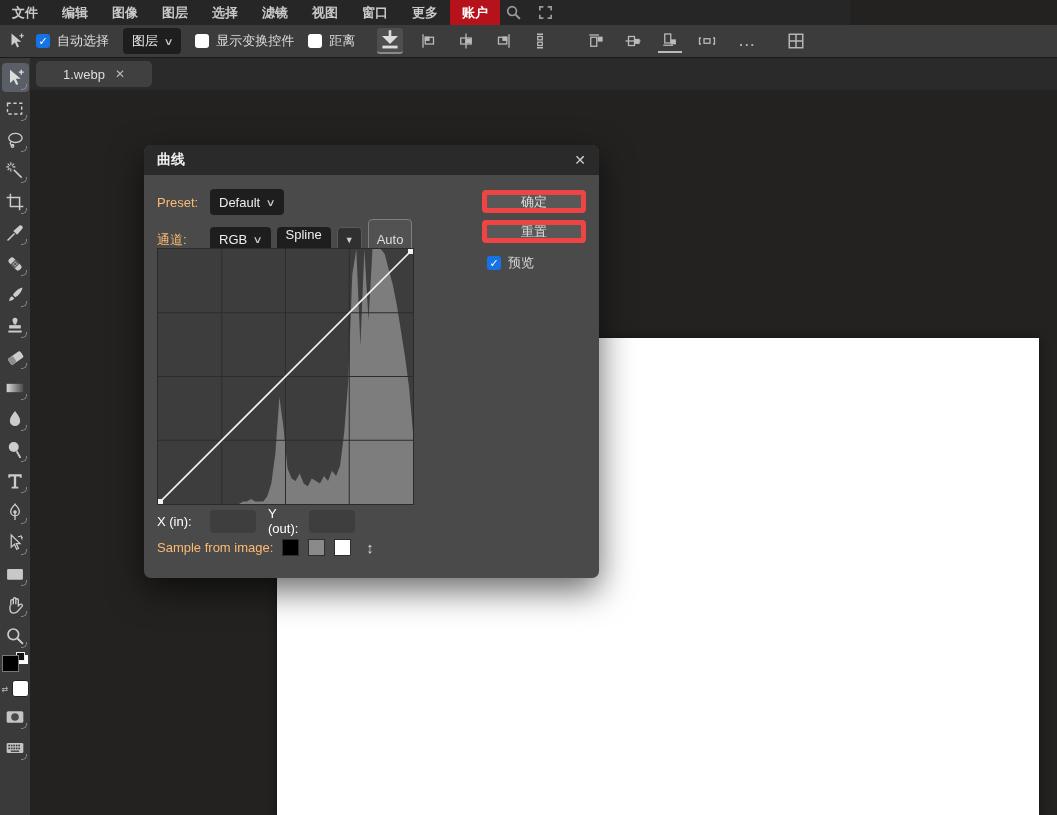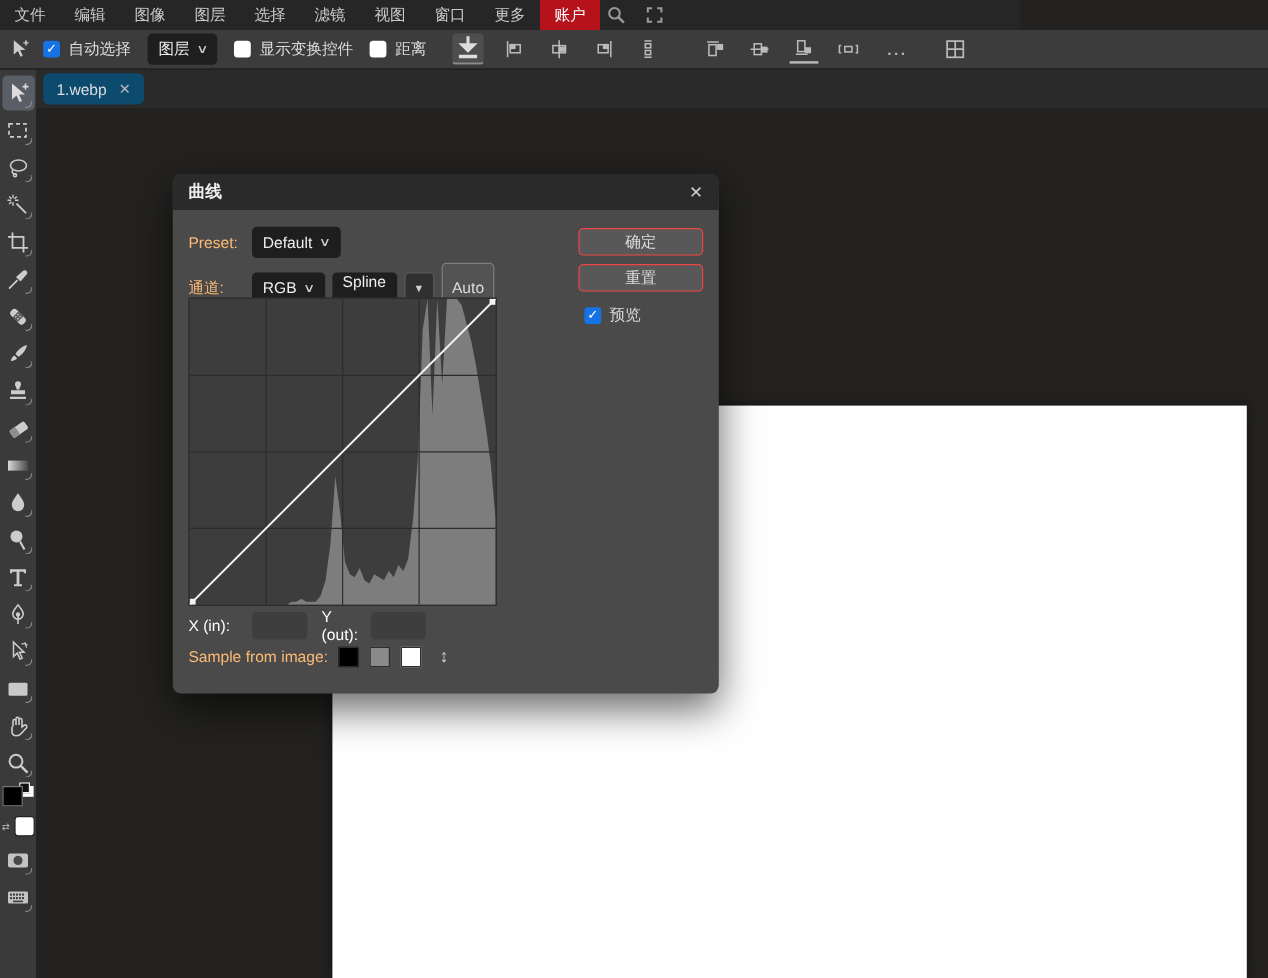--- a/index.html
+++ b/index.html
@@ -4,21 +4,21 @@
 <style>
   * { box-sizing: border-box; margin: 0; padding: 0; }
   html,body { width:1057px; height:815px; }
   body {
     position: relative; overflow: hidden;
     background:#232220; font-family:"Liberation Sans", sans-serif;
     -webkit-font-smoothing: antialiased;
   }
   
   .menubar{ position:absolute; top:0; left:0; width:850px; height:25px;
-    background:#262626; display:flex; align-items:center; color:#c9c9c9; font-size:13px; z-index:5;}
+    background:#262626; display:flex; align-items:center; color:#c9c9c9; font-size:13px; z-index:5;font-weight:bold;}
   .menu-items{ display:flex; align-items:stretch; height:100%; }
   .menu-item{ padding:0 12px; line-height:25px; cursor:default; white-space:nowrap;}
   .menu-item.accent{ background:#b5121b; color:#fff; }
   .bar-icon{ display:flex; align-items:center; justify-content:center; width:26px; height:25px;}
   .bar-icon svg{ width:17px; height:17px; }
   
   .optionsbar{ position:absolute; top:25px; left:0; width:1057px; height:33px;
     background:#3c3c3c; display:flex; align-items:center; color:#ddd; font-size:13px;
     gap:0; padding-left:4px; z-index:5; border-bottom:1px solid #1a1a1a;}
   .ob-group{ display:flex; align-items:center; gap:7px; margin-right:14px;}
@@ -31,22 +31,22 @@
   .chev{ font-size:10px; color:#ccc; transform:scaleX(1.4); }
   .checkbox{ width:14px; height:14px; border-radius:3px; background:#fff;
     display:inline-flex; align-items:center; justify-content:center;
     font-size:11px; color:#fff; line-height:1; flex:0 0 auto;}
   .checkbox.checked{ background:#1673e6; }
   .ellipsis{ color:#a9b4c0; letter-spacing:2px; font-weight:bold; margin:0 6px;}
   .ob-underline{ border-bottom:2px solid #bbb; }
   
   .tabbar{ position:absolute; top:58px; left:30px; width:1027px; height:32px;
     background:#2a2a2a; display:flex; align-items:center; padding-left:6px; z-index:3;}
-  .tab{ height:26px; background:#0c4a6e; border-radius:5px; display:flex; align-items:center;
-    gap:10px; padding:0 11px; color:#ddd; font-size:13px;}
+  .tab{ height:26px; background:#404040; border-radius:5px; display:flex; align-items:center;
+    gap:10px; padding:0 27px; color:#ddd; font-size:13px;}
   .tab-close{ color:#b9b9b9; font-size:12px; }
   
   .toolstrip{ position:absolute; top:58px; left:0; width:30px; height:757px;
     background:#3a3a3a; display:flex; flex-direction:column; align-items:center; padding-top:4px; z-index:4;}
   .tool{ width:27px; height:29px; margin:1px 0; display:flex; align-items:center; justify-content:center;
     border-radius:4px; position:relative;}
   .tool svg{ width:20px; height:20px; }
   .tool.selected{ background:#5a5e66; }
   .tool::after{ content:""; position:absolute; right:2px; bottom:2px; width:5px; height:5px;
     border-right:1px solid #9a9a9a; border-bottom:1px solid #9a9a9a; border-bottom-right-radius:5px; opacity:.8;}
@@ -71,21 +71,21 @@
   .dlg-label-dim{ color:#ffffff; }
   .row-preset{ position:absolute; left:13px; top:44px; display:flex; align-items:center; }
   .row-preset .dlg-label{ width:53px; }
   .row-channel{ position:absolute; left:13px; top:74px; display:flex; align-items:center;}
   .row-channel .dlg-label{ width:53px; }
   .sq-btn{ background:#303030; border:1px solid #5a5a5a; border-radius:4px; width:25px; height:26px;
     display:inline-flex; align-items:center; justify-content:center; color:#cfcfcf; font-size:9px; margin-left:6px;}
   .auto-btn{ background:#525252; border:1px solid #7e7e7e; border-radius:4px; height:41px;
     padding:11px 8px; display:inline-flex; align-items:center; color:#ddd; margin-left:6px;}
   .dlg-btn{ position:absolute; left:338px; width:104px; height:23px; background:#585858;
-    border:1px solid #ef4444; border-radius:4px; display:flex; align-items:center; justify-content:center; color:#ddd;}
+    border:5px solid #ef4444; border-radius:4px; display:flex; align-items:center; justify-content:center; color:#ddd;}
   .btn-ok{ top:45px; } .btn-reset{ top:75px; }
   .row-preview{ position:absolute; left:343px; top:109px; display:flex; align-items:center; gap:7px;}
   .graph-box{ position:absolute; left:13px; top:103px; width:257px; height:257px;
     background:#3d3d3d; border:1px solid #2b2b2b;}
   .row-xy{ position:absolute; left:13px; top:361px; display:flex; align-items:center;}
   .num-input{ background:#3e3e3e; border:none; border-radius:4px; width:46px; height:23px;
     color:#ddd; padding:0 6px; font-size:13px; outline:none;}
   .row-sample{ position:absolute; left:13px; top:394px; display:flex; align-items:center; gap:9px;}
   .swatch{ width:17px; height:17px; border:1px solid #2e2e2e;}
   .updown{ color:#cfcfcf; font-size:15px; margin-left:6px;}

